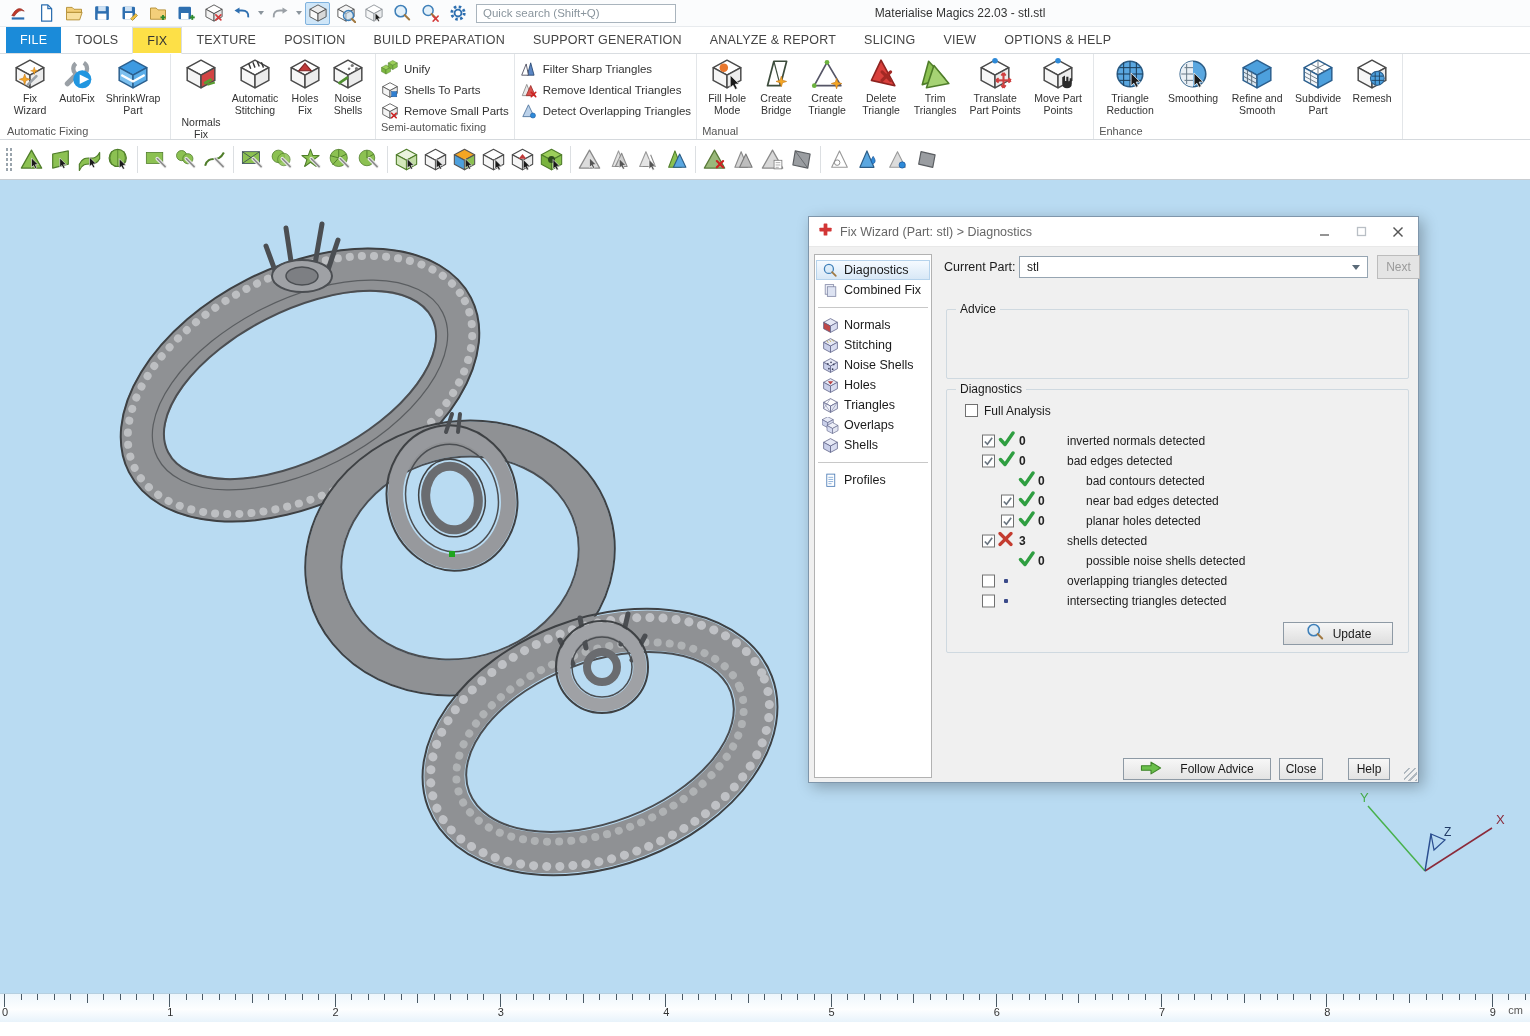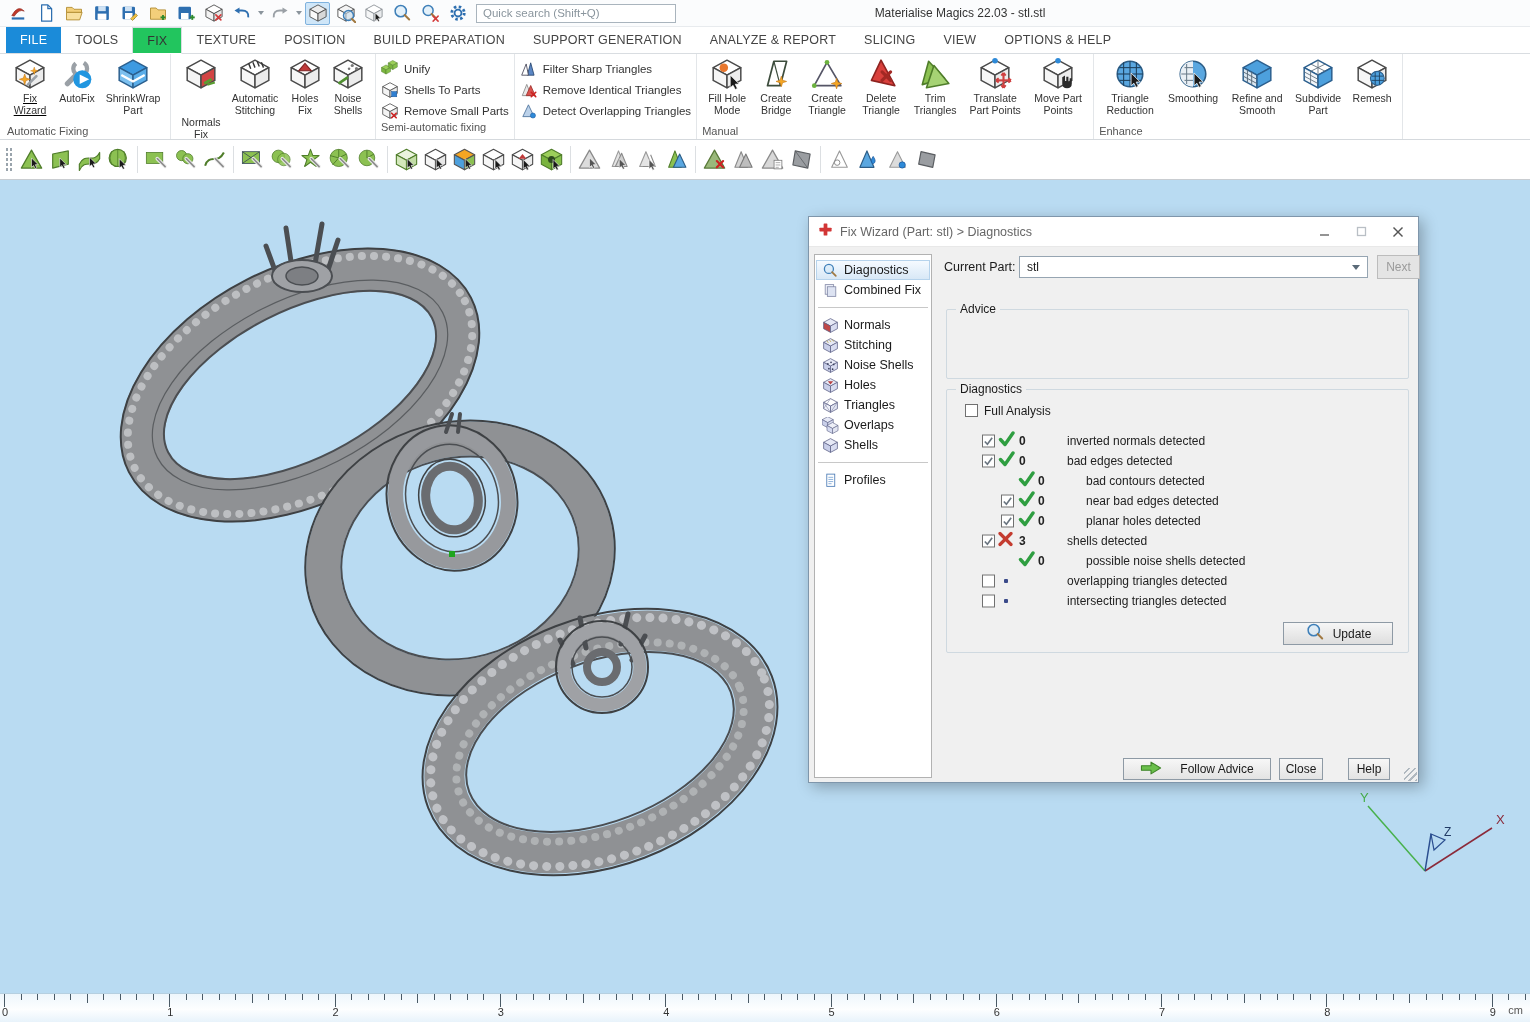--- a/index.html
+++ b/index.html
@@ -19,21 +19,21 @@
                 font-size:11.5px; color:#8a959d; padding:0 6px; font-family:"Liberation Sans",sans-serif; }
   .search-box::placeholder { color:#8a959d; }
   .win-title { position:absolute; left:700px; width:520px; top:0; height:27px; line-height:27px;
                text-align:center; font-size:12px; color:#333; pointer-events:none; }
 
   
   .tabrow { position:absolute; top:27px; left:0; right:0; height:27px; background:#fff;
             border-bottom:1px solid #d9dde1; display:flex; align-items:stretch; padding-left:6px; }
   .tab { padding:0 14px; display:flex; align-items:center; font-size:12.5px; color:#444; letter-spacing:0.2px; }
   .tab.file { background:#1b8bd9; color:#fff; }
-  .tab.active { background:#22c55e; border:1px solid #d9dde1; border-bottom:1px solid #fff; margin-bottom:-1px; color:#333; }
+  .tab.active { background:#fde047; border:1px solid #d9dde1; border-bottom:1px solid #fff; margin-bottom:-1px; color:#333; }
 
   
   .ribbon { position:absolute; top:54px; left:0; right:0; height:86px; background:#fff;
             border-bottom:1px solid #d5d9dd; display:flex; padding-left:2px; }
   .rgroup { display:flex; flex-direction:column; padding:1px 5px 0 5px; border-right:1px solid #e3e6e9; }
   .ritems { flex:1; display:flex; align-items:flex-start; }
   .rlabel { font-size:11px; color:#555; height:15px; line-height:15px; white-space:nowrap; }
   .bigbtn { display:flex; flex-direction:column; align-items:center; padding:2px 1px 0; cursor:default; }
   .bigbtn .bicon { width:34px; height:34px; }
   .bigbtn .blabel { font-size:10.5px; color:#333; text-align:center; line-height:1.15; margin-top:1px; }
@@ -263,21 +263,21 @@
     <div class="tab">SUPPORT GENERATION</div>
     <div class="tab">ANALYZE &amp; REPORT</div>
     <div class="tab">SLICING</div>
     <div class="tab">VIEW</div>
     <div class="tab">OPTIONS &amp; HELP</div>
   </div>
 
 <div class="ribbon" id="ribbon">
     <div class="rgroup">
       <div class="ritems">
-        <div class="bigbtn" style="width: 46px; text-decoration: underline;">
+        <div class="bigbtn" style="width: 46px;">
           <span class="bicon"><svg width="34" height="34" viewBox="0 0 32 32">
               <path d="M3 10 L16 3 L29 10 L16 17 Z" fill="#fff" stroke="#4a4a4a" stroke-width="1.4" stroke-linejoin="round"></path>
               <path d="M3 10 L16 17 L16 29 L3 22 Z" fill="#f6f6f6" stroke="#4a4a4a" stroke-width="1.4" stroke-linejoin="round"></path>
               <path d="M29 10 L16 17 L16 29 L29 22 Z" fill="#ececec" stroke="#4a4a4a" stroke-width="1.4" stroke-linejoin="round"></path>
               <path transform="translate(11 21) scale(1)" d="M0 -5 L1.2 -1.2 L5 0 L1.2 1.2 L0 5 L-1.2 1.2 L-5 0 L-1.2 -1.2 Z" fill="#f5a623" stroke="#c87d1a" stroke-width="0.6"></path>
               <path transform="translate(20 13) scale(0.7)" d="M0 -5 L1.2 -1.2 L5 0 L1.2 1.2 L0 5 L-1.2 1.2 L-5 0 L-1.2 -1.2 Z" fill="#f5a623" stroke="#c87d1a" stroke-width="0.6"></path>
               <path d="M14 26 L22 18" stroke="#9aa0a6" stroke-width="2.5" stroke-linecap="round"></path>
             </svg></span>
           <span class="blabel">Fix Wizard</span>
         </div>

